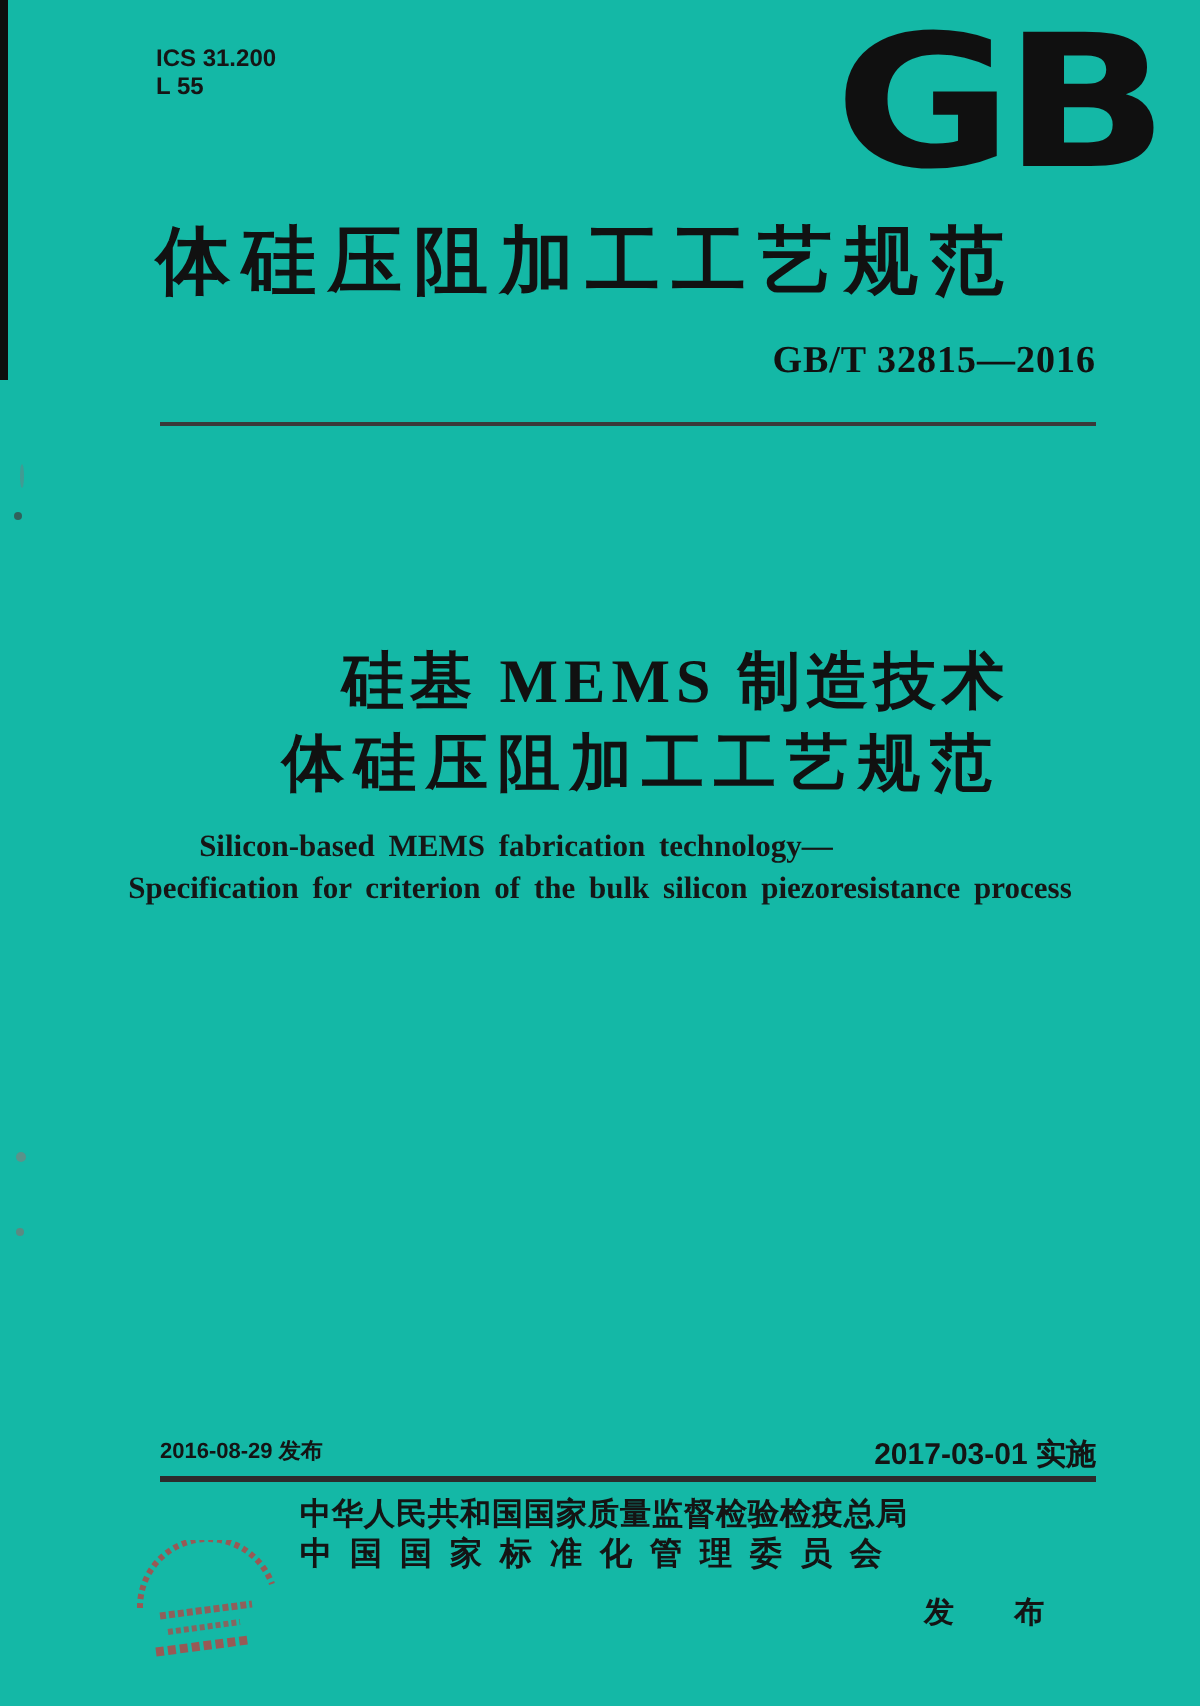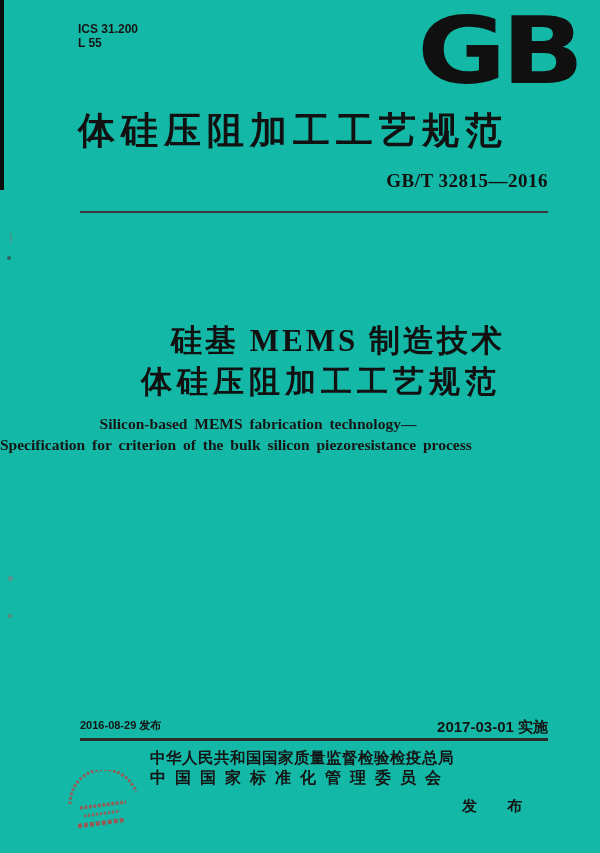--- a/index.html
+++ b/index.html
@@ -49,21 +49,21 @@
   }
   .cn-title-2{
     left:0;top:361px;width:600px;text-align:center;
     font-size:31px;font-weight:bold;letter-spacing:5px;color:#111;padding-left:21px;
   }
   .en-title-1{
     left:0;top:415px;width:516px;text-align:center;
     font-size:15.5px;font-weight:bold;color:#161616;word-spacing:3px;
   }
   .en-title-2{
-    left:0;top:436px;width:600px;text-align:left;
+    left:0;top:436px;width:600px;text-align:center;
     font-size:15.5px;font-weight:bold;color:#161616;word-spacing:3px;
   }
   .date-issue{
     left:80px;top:718px;
     font-family:"Liberation Sans","DejaVu Sans",sans-serif;
     font-size:11px;font-weight:bold;color:#141414;
   }
   .date-impl{
     right:52px;top:718px;
     font-family:"Liberation Sans","DejaVu Sans",sans-serif;

